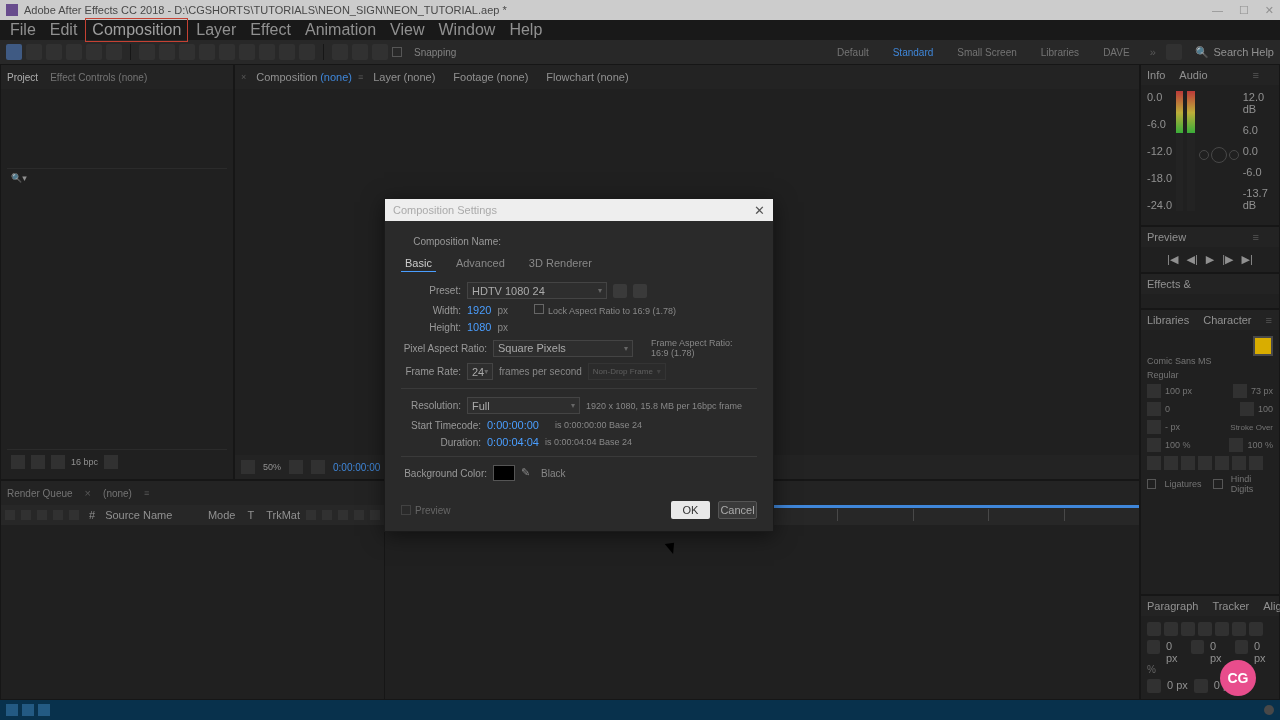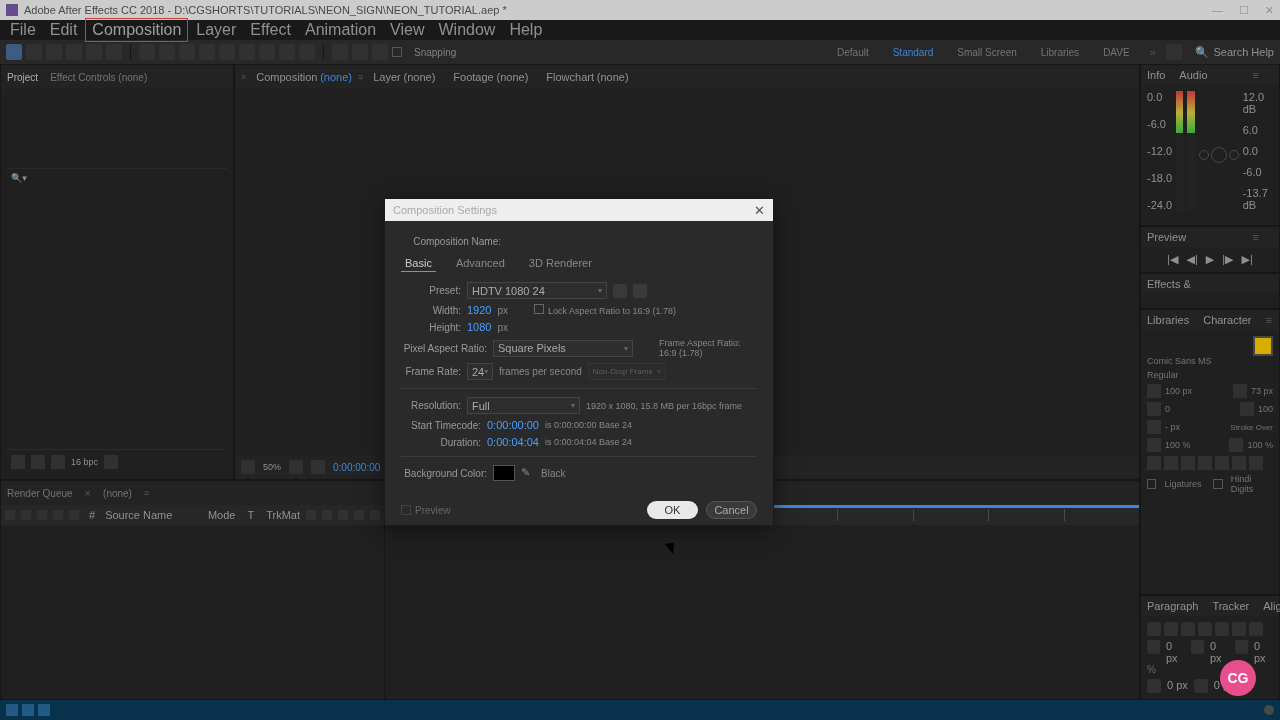--- a/index.html
+++ b/index.html
@@ -66,21 +66,21 @@
 .tl-head .ic{width:10px;height:10px;background:#3a3a3a}
 .tl-right{flex:1;background:#262626;position:relative}
 .tl-ruler{height:20px;background:#2e2e2e;position:relative}
 .tl-ruler .tick{position:absolute;top:4px;width:1px;height:12px;background:#555}
 .statusbar{height:20px;background:#0a3a5a;display:flex;align-items:center;padding:0 6px;gap:4px}
 .statusbar .ic{width:12px;height:12px;background:#2a6a9a}
 
 .dialog{position:absolute;left:384px;top:198px;width:390px;background:#2a2a2a;border:1px solid #1a1a1a;box-shadow:0 4px 20px rgba(0,0,0,0.5)}
 .dlg-title{height:22px;background:#eeeeee;display:flex;align-items:center;padding:0 8px;color:#333;font-size:12px}
 .dlg-title .x{margin-left:auto;color:#555;cursor:pointer;font-size:13px}
-.dlg-body{padding:10px 16px 6px}
+.dlg-body{padding:10px 16px 12px}
 .dlg-row{display:flex;align-items:center;margin:5px 0;gap:6px}
 .dlg-row .lbl{width:100px;text-align:right;font-size:10px;color:#999}
 .dlg-row .lbl.short{width:60px}
 .dlg-input{flex:1;height:17px;background:#fff;border:1px solid #4a9eff;padding:1px 3px}
 .dlg-input .seltext{background:#4a9eff;color:#fff;font-size:10px;padding:0 2px}
 .dlg-tabs{display:flex;gap:16px;margin:8px 0 10px;font-size:11px}
 .dlg-tabs .dt{color:#888;padding:2px 4px}
 .dlg-tabs .dt.active{color:#ccc;border-bottom:1px solid #4a9eff}
 .dlg-select{width:140px;height:17px;background:#2e2e2e;border:1px solid #444;padding:1px 4px;font-size:10px;color:#aaa;display:flex;align-items:center}
 .dlg-select .arr{margin-left:auto;color:#666;font-size:8px}
@@ -88,21 +88,21 @@
 .blue{color:#4a9eff}
 .dlg-text{font-size:10px;color:#888}
 .dlg-text.sm{font-size:9px}
 .chk{width:10px;height:10px;border:1px solid #666;display:inline-block;margin-right:4px}
 .divider{height:1px;background:#3a3a3a;margin:8px 0}
 .bgcolor{width:22px;height:16px;background:#000;border:1px solid #555}
 .eyedrop{width:14px;height:14px;color:#888}
 .dlg-foot{display:flex;align-items:center;margin-top:20px}
 .dlg-foot .preview{font-size:10px;color:#666}
 .dlg-foot .spacer{flex:1}
-.dlg-btn{width:51px;height:18px;border-radius:9px;display:flex;align-items:center;justify-content:center;font-size:11px;margin-left:8px;cursor:pointer}
+.dlg-btn{width:39px;height:18px;border-radius:2px;display:flex;align-items:center;justify-content:center;font-size:11px;margin-left:8px;cursor:pointer}
 .dlg-btn.ok{background:#e8e8e8;color:#333}
 .dlg-btn.cancel{background:#3a3a3a;border:1px solid #555;color:#aaa}
 .cursor{position:absolute;left:668px;top:540px;width:12px;height:16px;pointer-events:none}
 .cursor::before{content:'';position:absolute;border-left:8px solid #000;border-top:5px solid transparent;border-bottom:8px solid transparent;transform:rotate(-40deg)}
 .logo{position:absolute;right:24px;bottom:24px;width:36px;height:36px;border-radius:50%;background:#e84d8c;display:flex;align-items:center;justify-content:center;color:#fff;font-size:14px;font-weight:bold}
 .icbtn{width:14px;height:14px;background:#3a3a3a;border-radius:2px}
 .dim-overlay{position:absolute;inset:0;background:rgba(0,0,0,0.15);pointer-events:none}
 </style>
 </head>
 <body>
@@ -442,21 +442,21 @@
       <span class="lbl short">Height:</span>
       <span class="blue">1080</span>
       <span class="dlg-text">px</span>
     </div>
     <div class="dlg-row">
       <span class="lbl short" style="width:86px">Pixel Aspect Ratio:</span>
       <div class="dlg-select">
           <span>Square Pixels</span>
           <span class="arr">▾</span>
         </div>
-      <div style="margin-left:20px">
+      <div style="margin-left:12px">
           <div class="dlg-text sm">Frame Aspect Ratio:</div>
           <div class="dlg-text sm">16:9 (1.78)</div>
         </div>
     </div>
     <div class="dlg-row">
       <span class="lbl short">Frame Rate:</span>
       <div class="dlg-select sm">
           <span>24</span>
           <span class="arr">▾</span>
         </div>
@@ -471,21 +471,21 @@
       <span class="lbl short">Resolution:</span>
       <div class="dlg-select" style="width:113px">
           <span>Full</span>
           <span class="arr">▾</span>
         </div>
       <span class="dlg-text sm">1920 x 1080, 15.8 MB per 16bpc frame</span>
     </div>
     <div class="dlg-row">
       <span class="lbl short" style="width:80px">Start Timecode:</span>
       <span class="blue">0:00:00:00</span>
-      <span class="dlg-text sm" style="">is 0:00:00:00  Base 24</span>
+      <span class="dlg-text sm" style="margin-left:10px">is 0:00:00:00  Base 24</span>
     </div>
     <div class="dlg-row">
       <span class="lbl short" style="width:80px">Duration:</span>
       <span class="blue">0:00:04:04</span>
       <span class="dlg-text sm" style="margin-left:0">is 0:00:04:04  Base 24</span>
     </div>
     <div class="divider"></div>
     <div class="dlg-row">
       <span class="lbl short" style="width:86px">Background Color:</span>
       <div class="bgcolor"></div>

